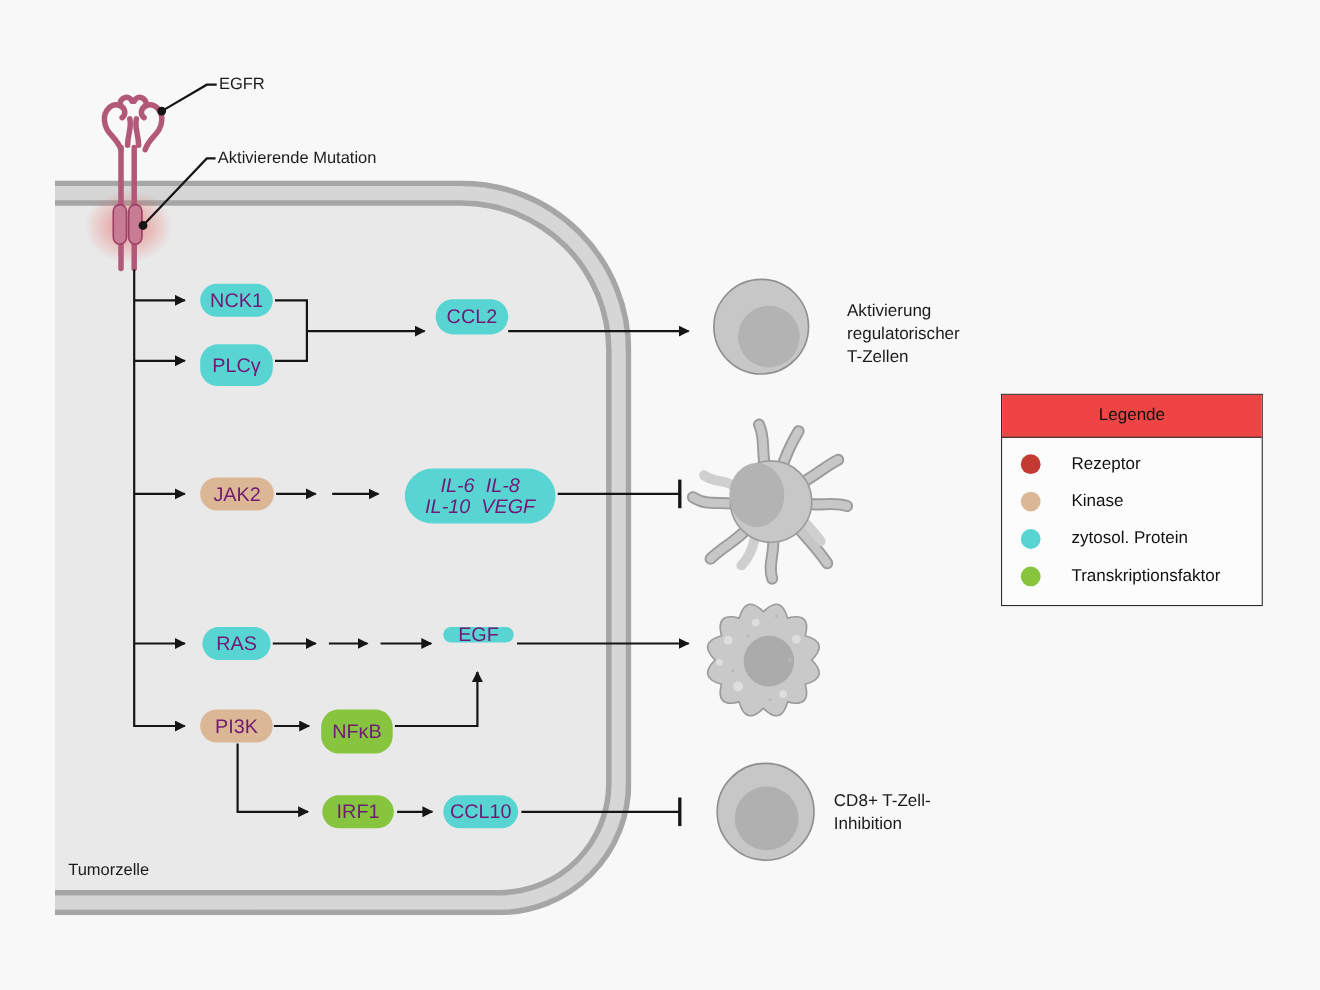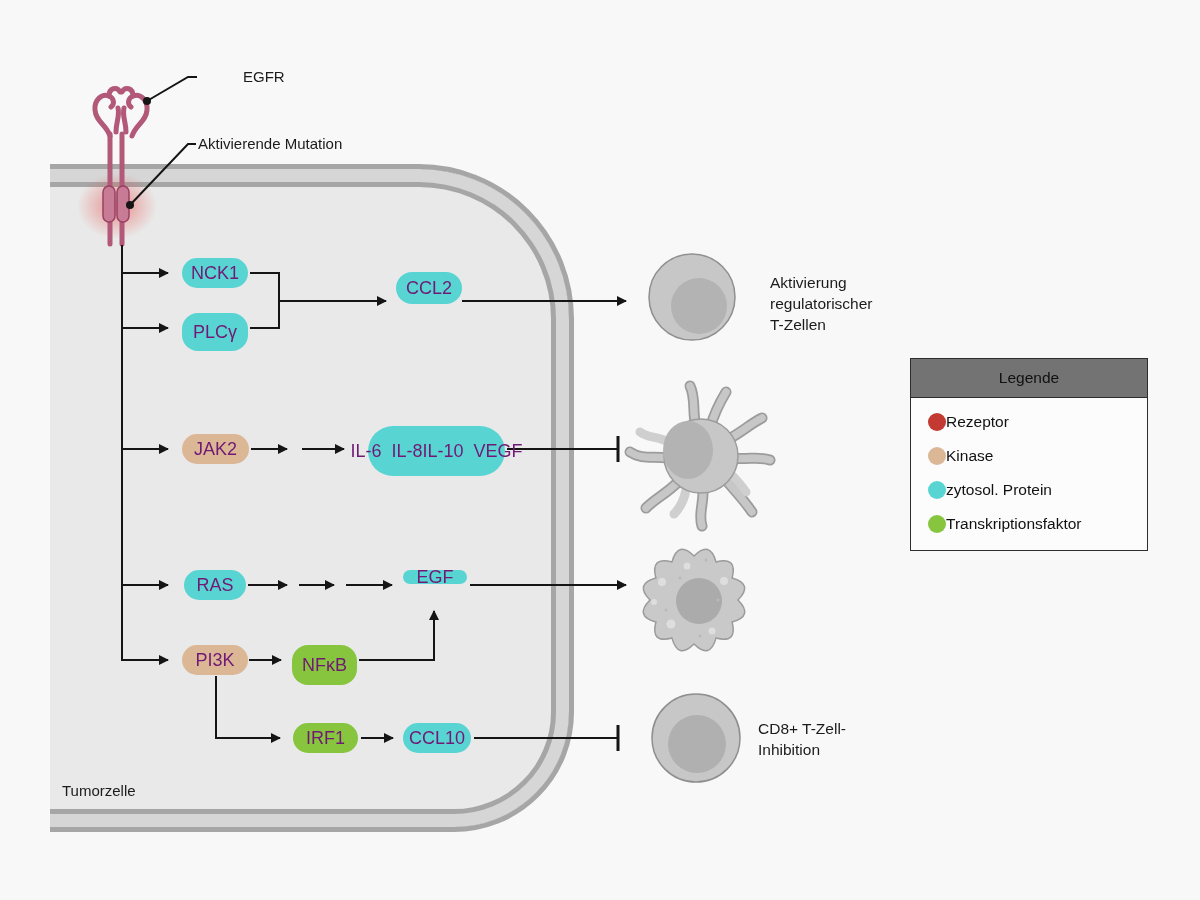--- a/index.html
+++ b/index.html
@@ -31,33 +31,33 @@
   .ln{stroke:var(--c-connector);stroke-width:2;fill:none;}
   .rc{stroke:var(--c-receptor-pink);stroke-width:5;fill:none;stroke-linecap:round;}
   .rcap{fill:#c77b95;stroke:#9c4063;stroke-width:1.5;}
 
   
   .pill{position:absolute;display:flex;align-items:center;justify-content:center;
     border-radius:16px;font-size:18px;color:#701a75;text-align:right;}
   .pill.cyan{background:var(--c-cytosolic-protein);}
   .pill.tan{background:var(--c-kinase);}
   .pill.green{background:var(--c-transcription-factor);}
-  .pill.multi{flex-direction:row;line-height:19px;border-radius:25px;}
+  .pill.multi{flex-direction:column;line-height:19px;border-radius:25px;font-style:italic;}
   .pill-line{white-space:pre;}
 
   .outcome-label{position:absolute;font-size:15.5px;line-height:21px;color:#1b1b1b;}
   .small-label{position:absolute;font-size:15px;color:#1b1b1b;}
 
   
   .legend{position:absolute;left:910px;top:358px;width:238px;background:#fcfcfc;
     border:1.5px solid #2e2e2e;box-sizing:border-box;}
-  .legend-header{height:38px;background:#737373;border-bottom:1.5px solid #2e2e2e;
+  .legend-header{height:38px;background:#ef4444;border-bottom:1.5px solid #2e2e2e;
     display:flex;align-items:center;justify-content:center;font-size:15.5px;color:#111;}
   .legend-body{padding:15px 10px 17px 17px;display:flex;flex-direction:column;gap:16px;}
-  .legend-item{display:flex;align-items:center;gap:0;font-size:15.5px;color:#111;}
+  .legend-item{display:flex;align-items:center;gap:28px;font-size:15.5px;color:#111;}
   .legend-dot{width:18px;height:18px;border-radius:50%;flex:0 0 auto;}
 </style>
 </head>
 <body>
 
 <div class="canvas">
 
   <div class="cell-clip">
     <div class="membrane"></div>
   </div>
@@ -183,21 +183,21 @@
         <circle cx="706" cy="560" r="1.5"></circle>
       </g>
     </g>
 
     <g>
       <circle cx="696" cy="738" r="44" fill="#c7c7c7" stroke="#8f8f8f" stroke-width="1.5"></circle>
       <circle cx="697" cy="744" r="29" fill="#b0b0b0"></circle>
     </g>
   </svg>
 
-  <div class="small-label" style="left:199px;top:68px;margin-left:44px;">EGFR</div>
+  <div class="small-label" style="left:199px;top:68px;">EGFR</div>
   <div class="small-label" style="left:198px;top:135px;">Aktivierende Mutation</div>
   <div class="small-label" style="left:62px;top:782px;">Tumorzelle</div>
 
   <div class="pill cyan" style="left:182px;top:258px;width:66px;height:30px;">NCK1</div>
   <div class="pill cyan" style="left:182px;top:313px;width:66px;height:38px;">PLCγ</div>
   <div class="pill cyan" style="left:396px;top:272px;width:66px;height:32px;">CCL2</div>
   <div class="pill tan" style="left:182px;top:434px;width:67px;height:30px;">JAK2</div>
   <div class="pill cyan multi" style="left:368px;top:426px;width:137px;height:50px;">
     <div class="pill-line">IL-6  IL-8</div>
     <div class="pill-line">IL-10  VEGF</div>

